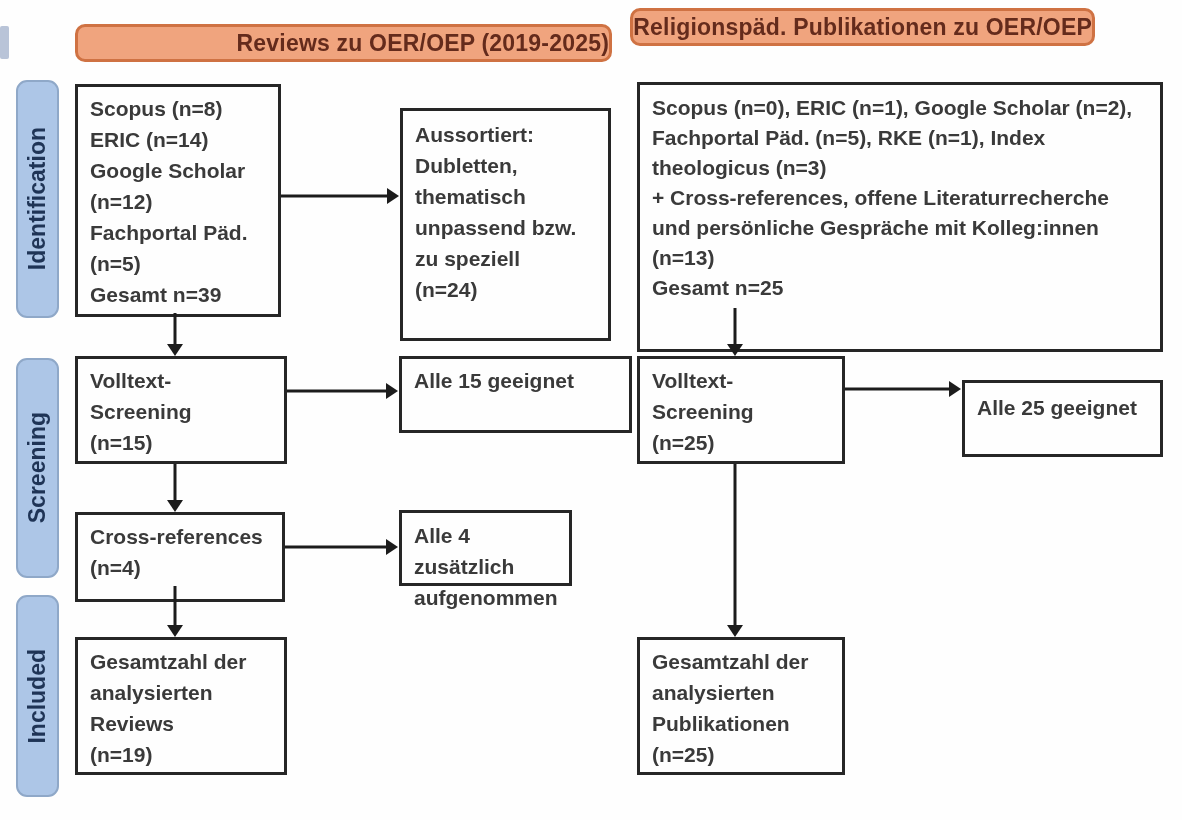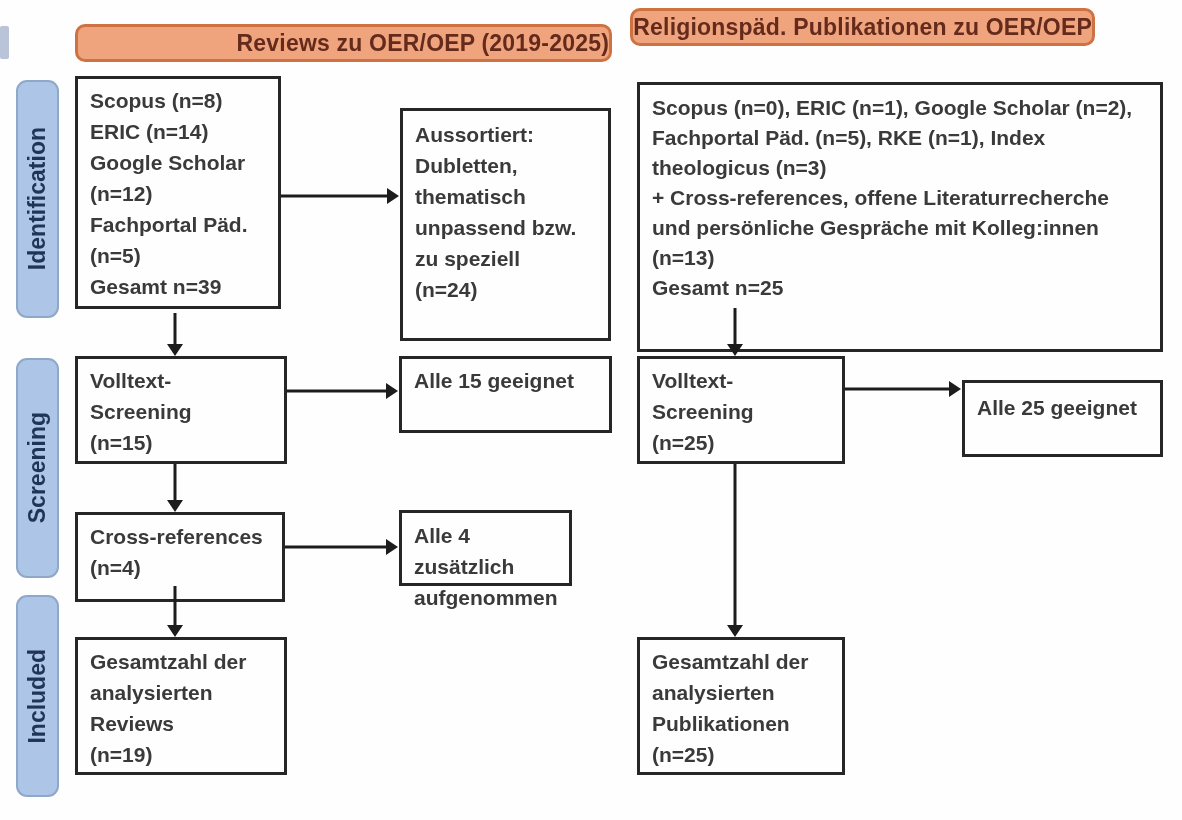--- a/index.html
+++ b/index.html
@@ -60,24 +60,24 @@
     box-sizing: border-box;
     background: #fefefe;
     border: 3px solid #262626;
     color: #3a3a3a;
     font-size: 21px;
     font-weight: bold;
     line-height: 31px;
     padding: 6px 10px 6px 12px;
     white-space: pre-line;
   }
-  .n-sources-l  { left: 75px;  top: 76px;  width: 206px; height: 233px; }
+  .n-sources-l  { left: 75px;  top: 84px;  width: 206px; height: 233px; }
   .n-excluded   { left: 400px; top: 80px;  width: 211px; height: 233px; padding-top: 8px; margin-top: 28px; }
   .n-fulltext-l { left: 75px;  top: 356px; width: 212px; height: 108px; }
-  .n-res15      { left: 399px; top: 356px; width: 213px; height: 77px;  }
+  .n-res15      { left: 399px; top: 356px; width: 233px; height: 77px;  }
   .n-crossref   { left: 75px;  top: 512px; width: 210px; height: 90px;  }
   .n-res4       { left: 399px; top: 510px; width: 173px; height: 76px;  padding-top: 7px; }
   .n-included-l { left: 75px;  top: 637px; width: 212px; height: 138px; }
   .n-sources-r  { left: 637px; top: 82px;  width: 526px; height: 270px; line-height: 30px; padding-top: 8px; }
   .n-fulltext-r { left: 637px; top: 356px; width: 208px; height: 108px; }
   .n-res25      { left: 962px; top: 356px; width: 201px; height: 77px;  padding-top: 9px; margin-top: 24px; }
   .n-included-r { left: 637px; top: 637px; width: 208px; height: 138px; }
 
   
   .arrow-v { position: absolute; width: 16px; }

